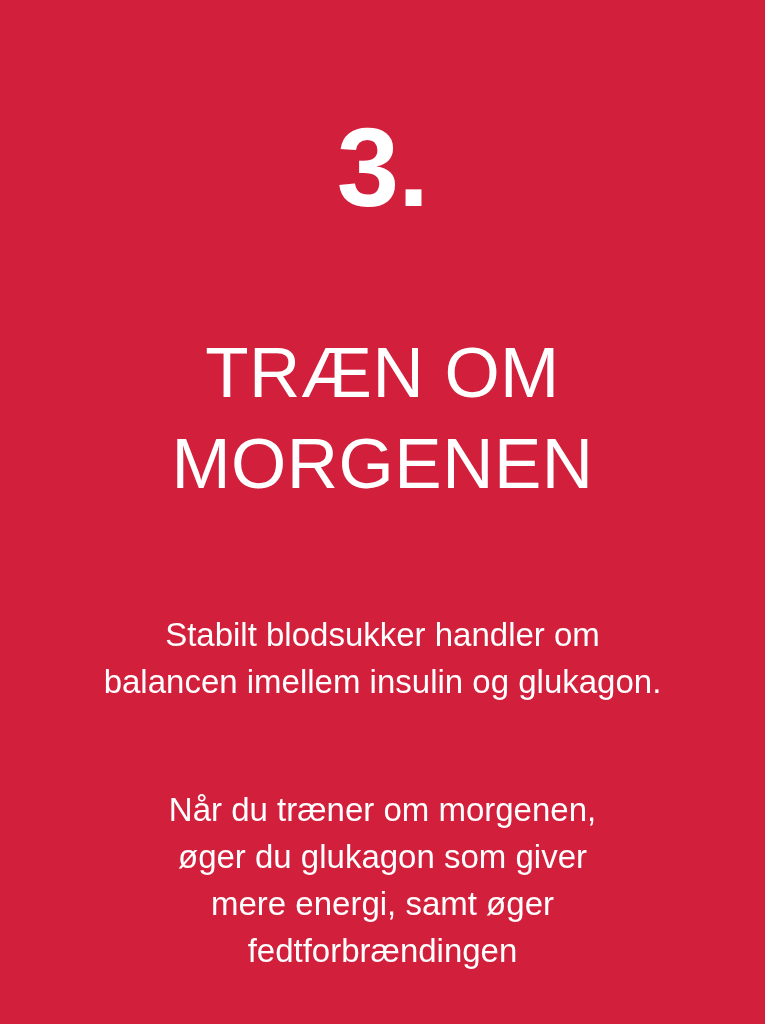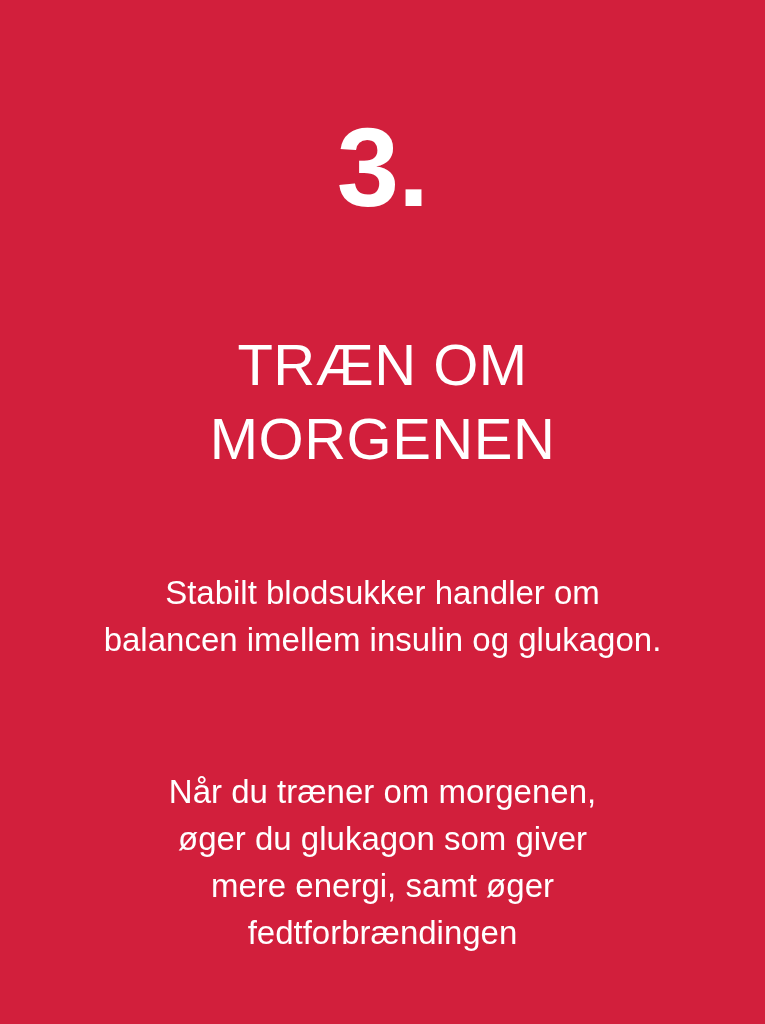--- a/index.html
+++ b/index.html
@@ -28,42 +28,42 @@
     color: #ffffff;
     font-size: 112px;
     font-weight: 700;
     line-height: 1;
     letter-spacing: -1px;
     margin-top: 112px;
     text-align: center;
   }
   .headline {
     color: #ffffff;
-    font-size: 58px;
+    font-size: 71px;
     font-weight: 400;
     line-height: 1.28;
     letter-spacing: 0.5px;
     text-align: center;
     margin-top: 104px;
     max-width: 620px;
     text-transform: uppercase;
   }
   .body-block {
     color: #ffffff;
     text-align: center;
     font-size: 33px;
     font-weight: 400;
     line-height: 1.42;
     max-width: 560px;
   }
   .paragraph-1 {
     margin-top: 55px;
   }
   .paragraph-2 {
-    margin-top: 72px;
+    margin-top: 48px;
     max-width: 480px;
   }
 </style>
 </head>
 <body>
 
 <div class="slide">
 
   <div class="step-number">3.</div>
 

